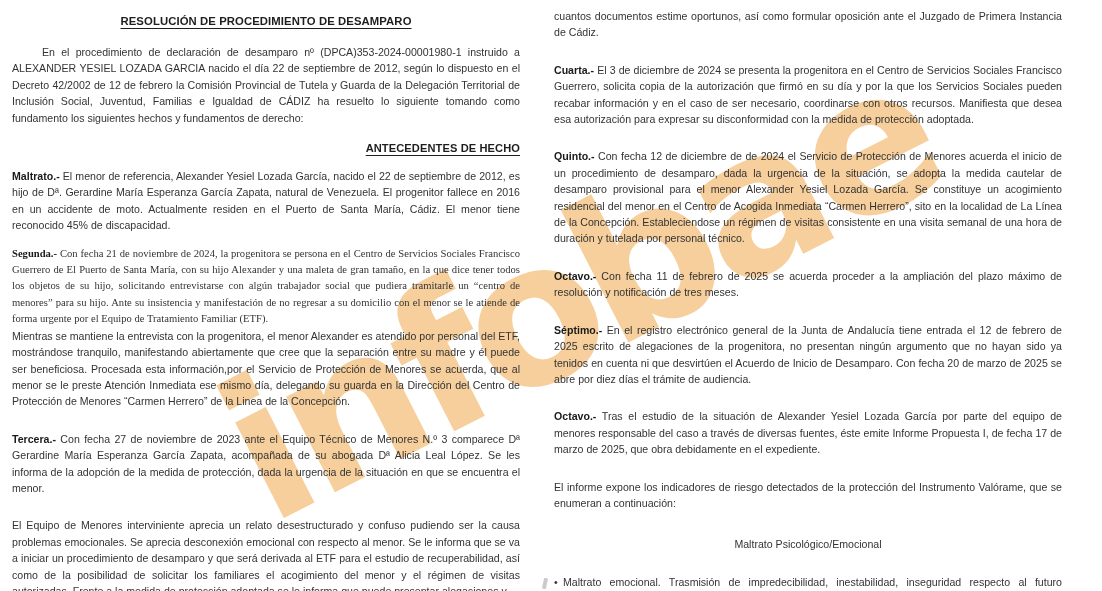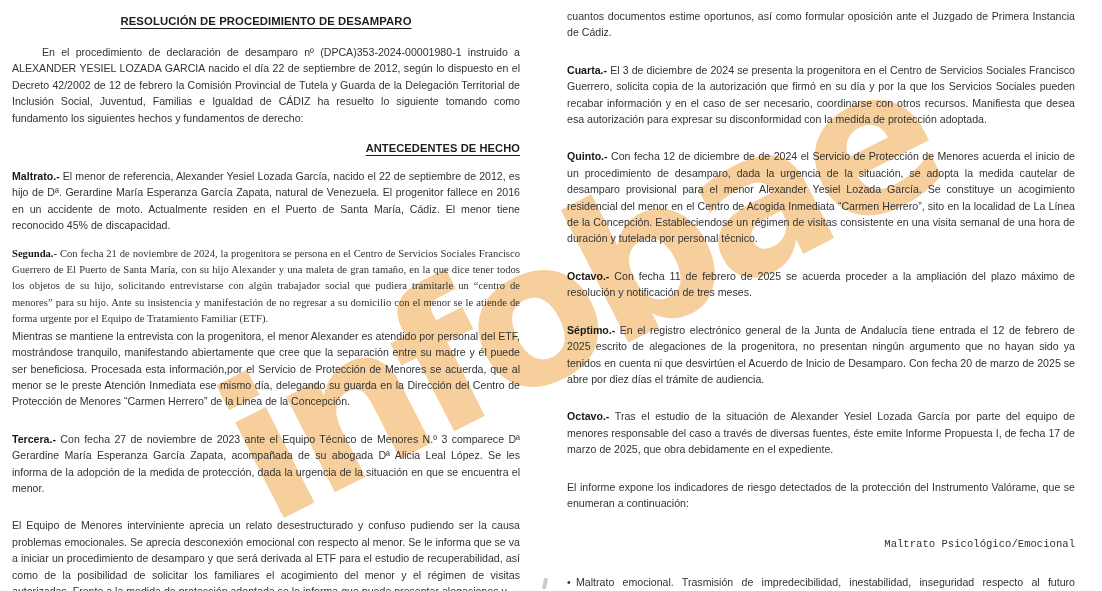--- a/index.html
+++ b/index.html
@@ -47,21 +47,21 @@
   
   #columns {
     position: relative;
     z-index: 2;
     display: flex;
     flex-direction: row;
     width: 1102px;
     height: 591px;
     box-sizing: border-box;
     padding: 8px 12px 0 12px;
-    gap: 47px;
+    gap: 34px;
   }
   .col {
     width: 508px;
     flex: 0 0 508px;
     box-sizing: border-box;
   }
   
   .doc-title {
     text-align: center;
     font-weight: 700;
@@ -98,23 +98,22 @@
     font-family: Liberation Serif, serif;
   }
   p.para b, .lead {
     font-weight: 700;
     color: #1a1a1a;
   }
   .plain {
     margin: 0 0 12px 0;
     font-size: 10.6px;
     line-height: 16.4px;
-    text-align: right;
+    text-align: center;
     color: #333333;
-    font-family: Liberation Mono, monospace;
   }
   ul.bullets {
     list-style: none;
     margin: 0 0 10px 0;
     padding: 0;
   }
   ul.bullets li {
     font-size: 10.6px;
     line-height: 16.4px;
     color: #333333;

